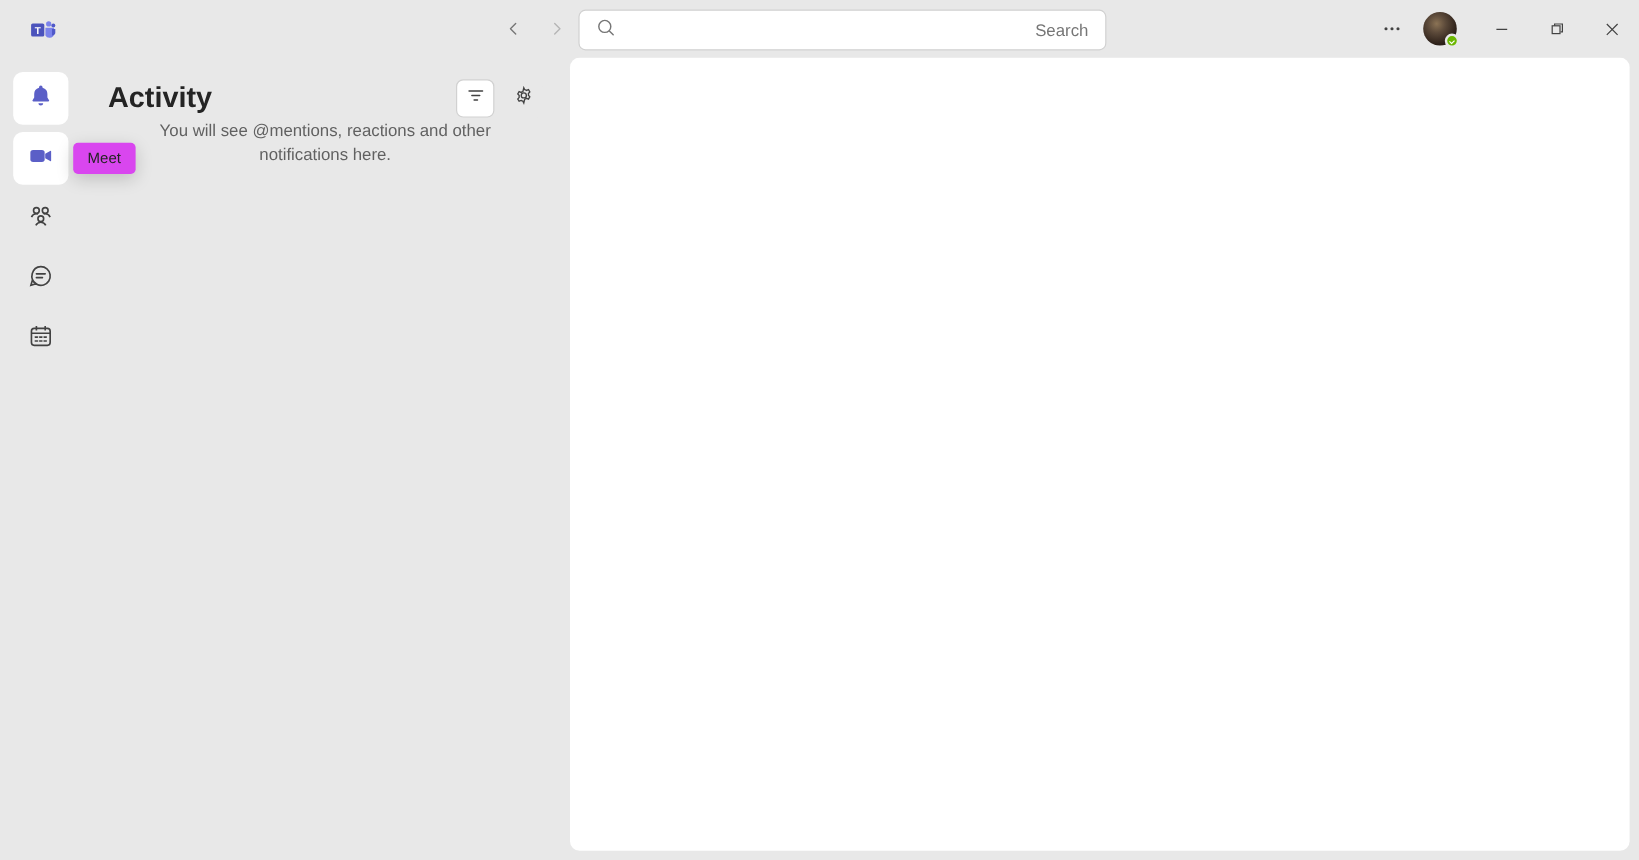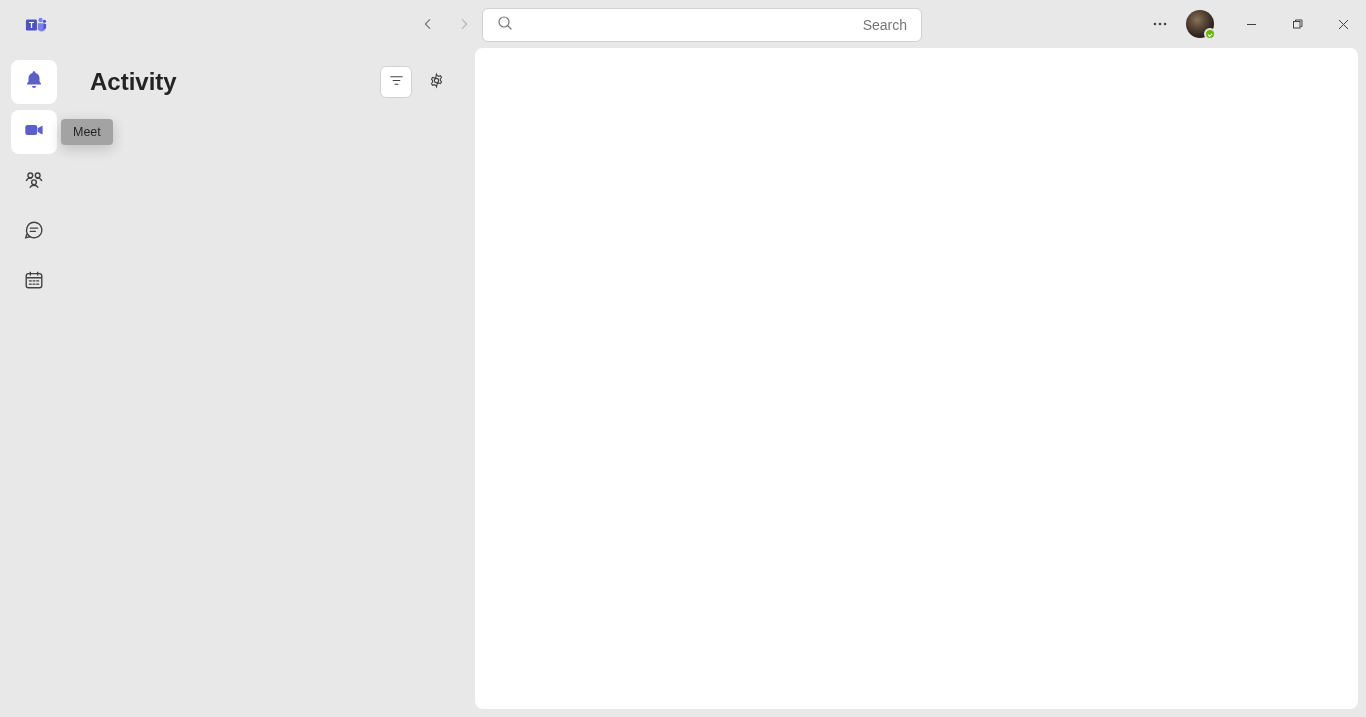--- a/index.html
+++ b/index.html
@@ -158,21 +158,21 @@
       color: #5b5fc7;
     }
     .rail-item.hovered {
       background: #fff;
       color: #5b5fc7;
     }
     .tooltip {
       position: absolute;
       left: 100%;
       margin-left: 4px;
-      background: #a3a3a3;
+      background: #d946ef;
       color: #242424;
       font-size: 12.5px;
       padding: 6px 12px;
       border-radius: 4px;
       box-shadow: 0 4px 14px rgba(0,0,0,0.18);
       white-space: nowrap;
       z-index: 100;
     }
     .activity-pane {
       width: 399px;
@@ -359,19 +359,20 @@
         <div class="icon-btn" style="background:#e8e8e8;border-color:transparent">
           <span>
             <svg width="17" height="17" viewBox="0 0 20 20" fill="none" stroke="currentColor" stroke-width="1.3">
                 <circle cx="10" cy="10" r="2.5"></circle>
                 <path d="M10 2.5 l0.9 1.9 a6 6 0 0 1 1.7 0.7 l2 -0.8 1.3 2.2 -1.4 1.6 a6 6 0 0 1 0 1.8 l1.4 1.6 -1.3 2.2 -2 -0.8 a6 6 0 0 1 -1.7 0.7 L10 17.5 l-0.9 -1.9 a6 6 0 0 1 -1.7 -0.7 l-2 0.8 -1.3 -2.2 1.4 -1.6 a6 6 0 0 1 0 -1.8 L4.1 8.5 5.4 6.3 l2 0.8 a6 6 0 0 1 1.7 -0.7 z"></path>
               </svg>
           </span>
         </div>
       </div>
     </div>
+    <div class="empty-msg">You will see @mentions, reactions and other notifications here.</div>
   </div>
 
   <div class="content-area">
     <div class="content-card"></div>
   </div>
 
 </div>
 
 </body></html>

